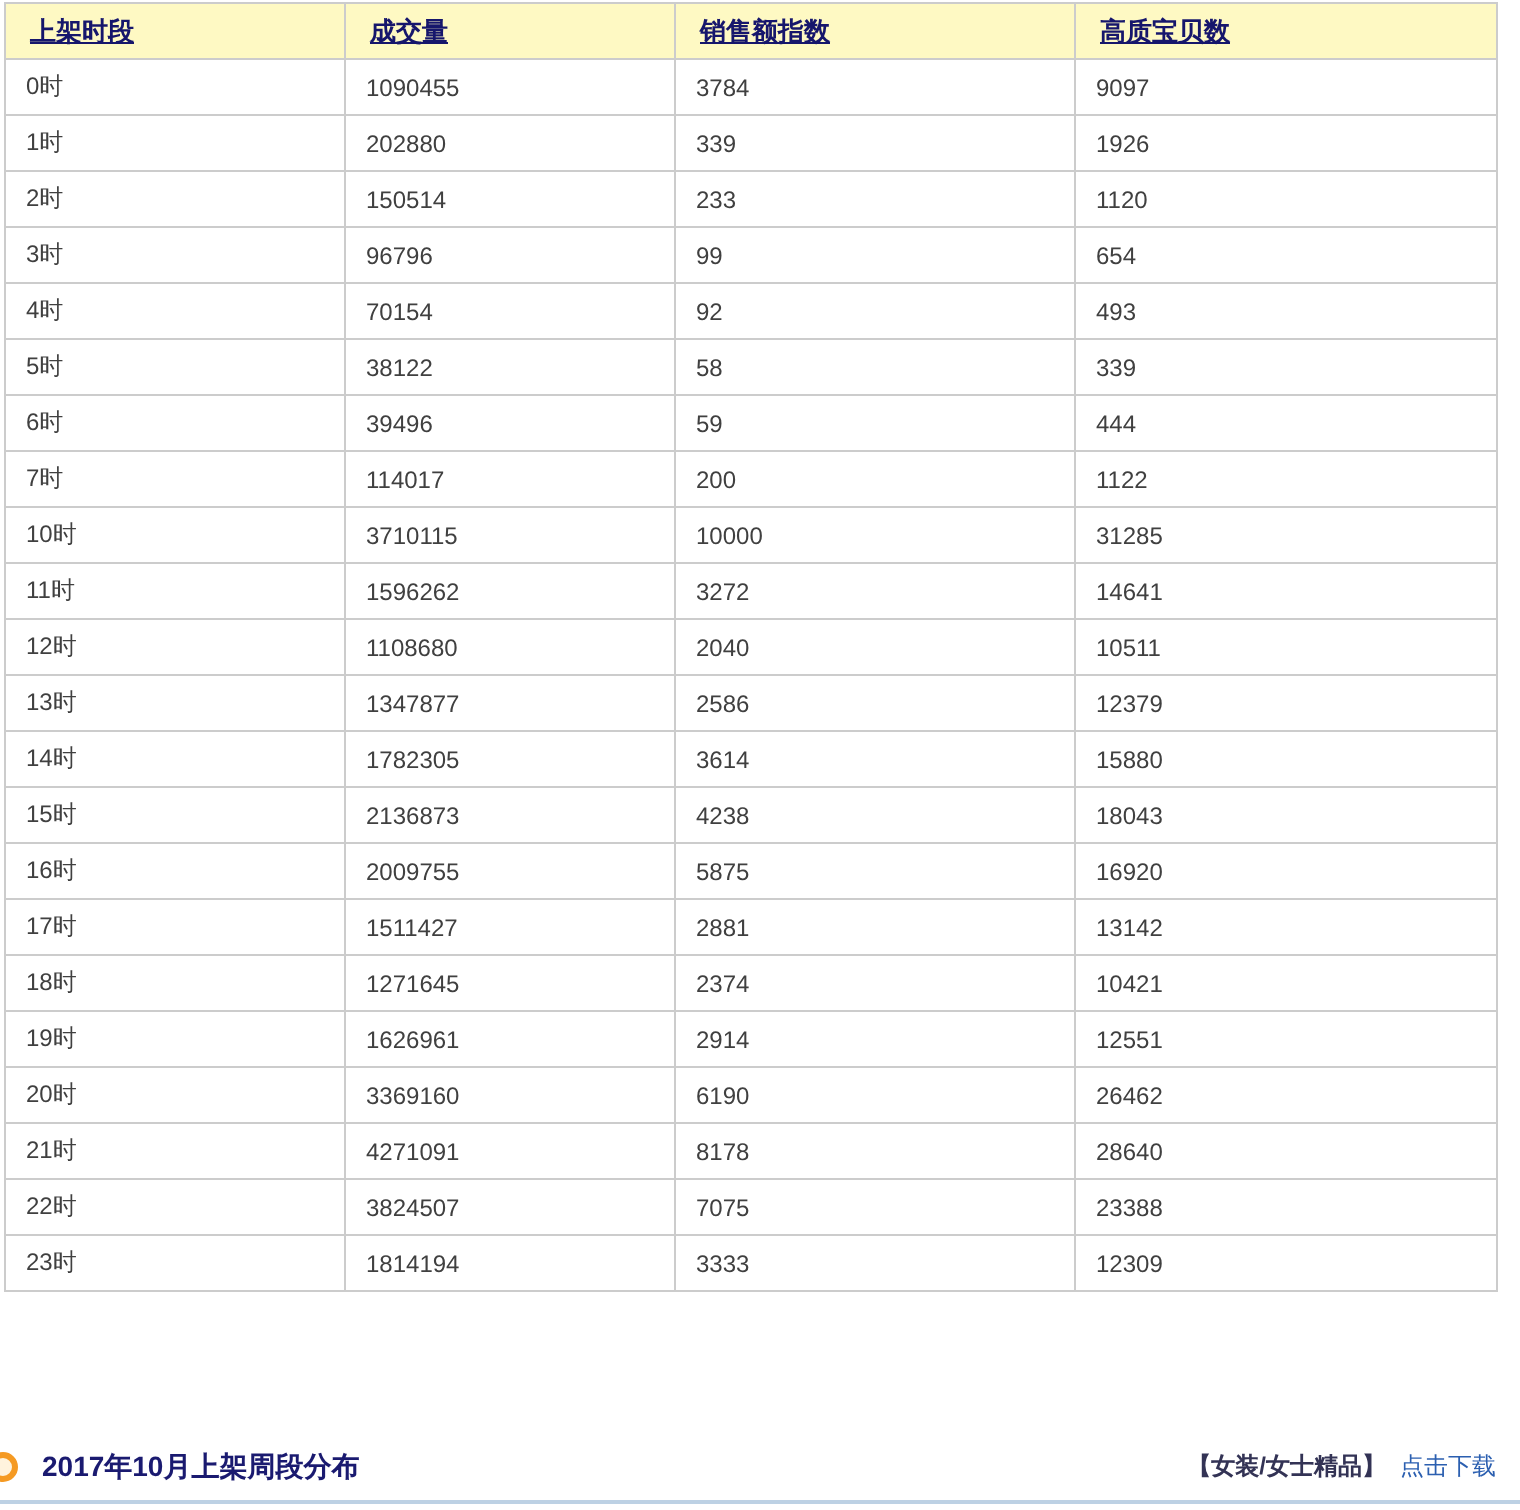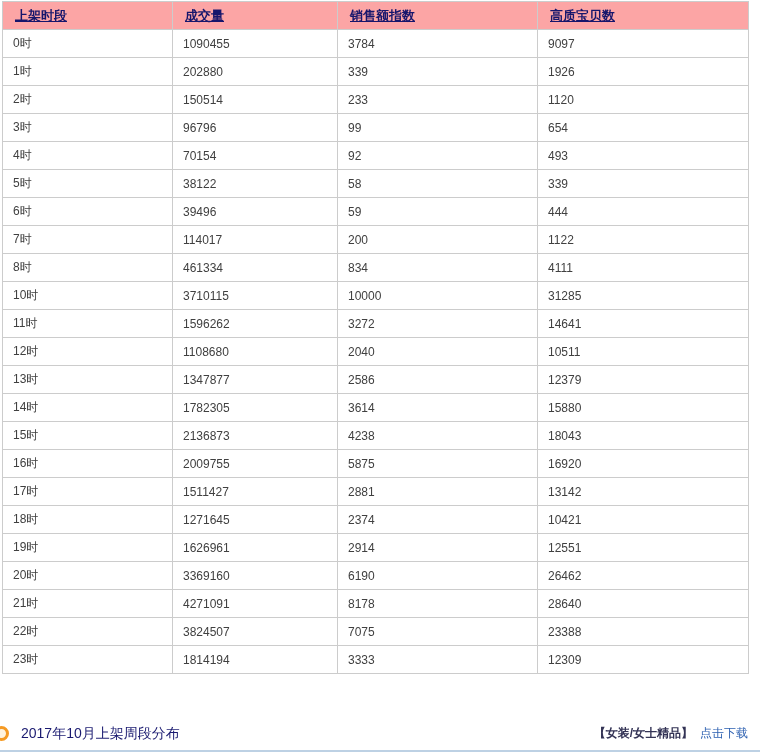--- a/index.html
+++ b/index.html
@@ -25,21 +25,21 @@
   .report-table td {
     border: 1px solid #cccccc;
     height: 27px;
     padding: 0 4px 0 10px;
     text-align: left;
     vertical-align: middle;
     overflow: hidden;
     white-space: nowrap;
   }
   .report-table th {
-    background: #fca5a5;
+    background: #fef9c3;
     padding-left: 12px;
     font-size: 13px;
   }
   .report-table th a {
     color: #16166c;
     font-weight: bold;
     text-decoration: underline;
     cursor: pointer;
   }
   .report-table td {
@@ -63,21 +63,21 @@
     height: 9px;
     border-radius: 50%;
     border: 3px solid #f59a23;
     background: #fff3dd;
     margin-left: -6px;
   }
   .footer-title {
     margin-left: 12px;
     color: #1a1a70;
     font-size: 14px;
-    font-weight: normal;
+    font-weight: bold;
   }
   .footer-right {
     margin-left: auto;
     margin-right: 12px;
     display: flex;
     align-items: center;
     gap: 7px;
     font-size: 12px;
   }
   .category-tag {
@@ -160,26 +160,20 @@
           <td>59</td>
           <td>444</td>
         </tr>
         <tr>
           <td>7时</td>
           <td>114017</td>
           <td>200</td>
           <td>1122</td>
         </tr>
         <tr>
-          <td>8时</td>
-          <td>461334</td>
-          <td>834</td>
-          <td>4111</td>
-        </tr>
-        <tr>
           <td>10时</td>
           <td>3710115</td>
           <td>10000</td>
           <td>31285</td>
         </tr>
         <tr>
           <td>11时</td>
           <td>1596262</td>
           <td>3272</td>
           <td>14641</td>

